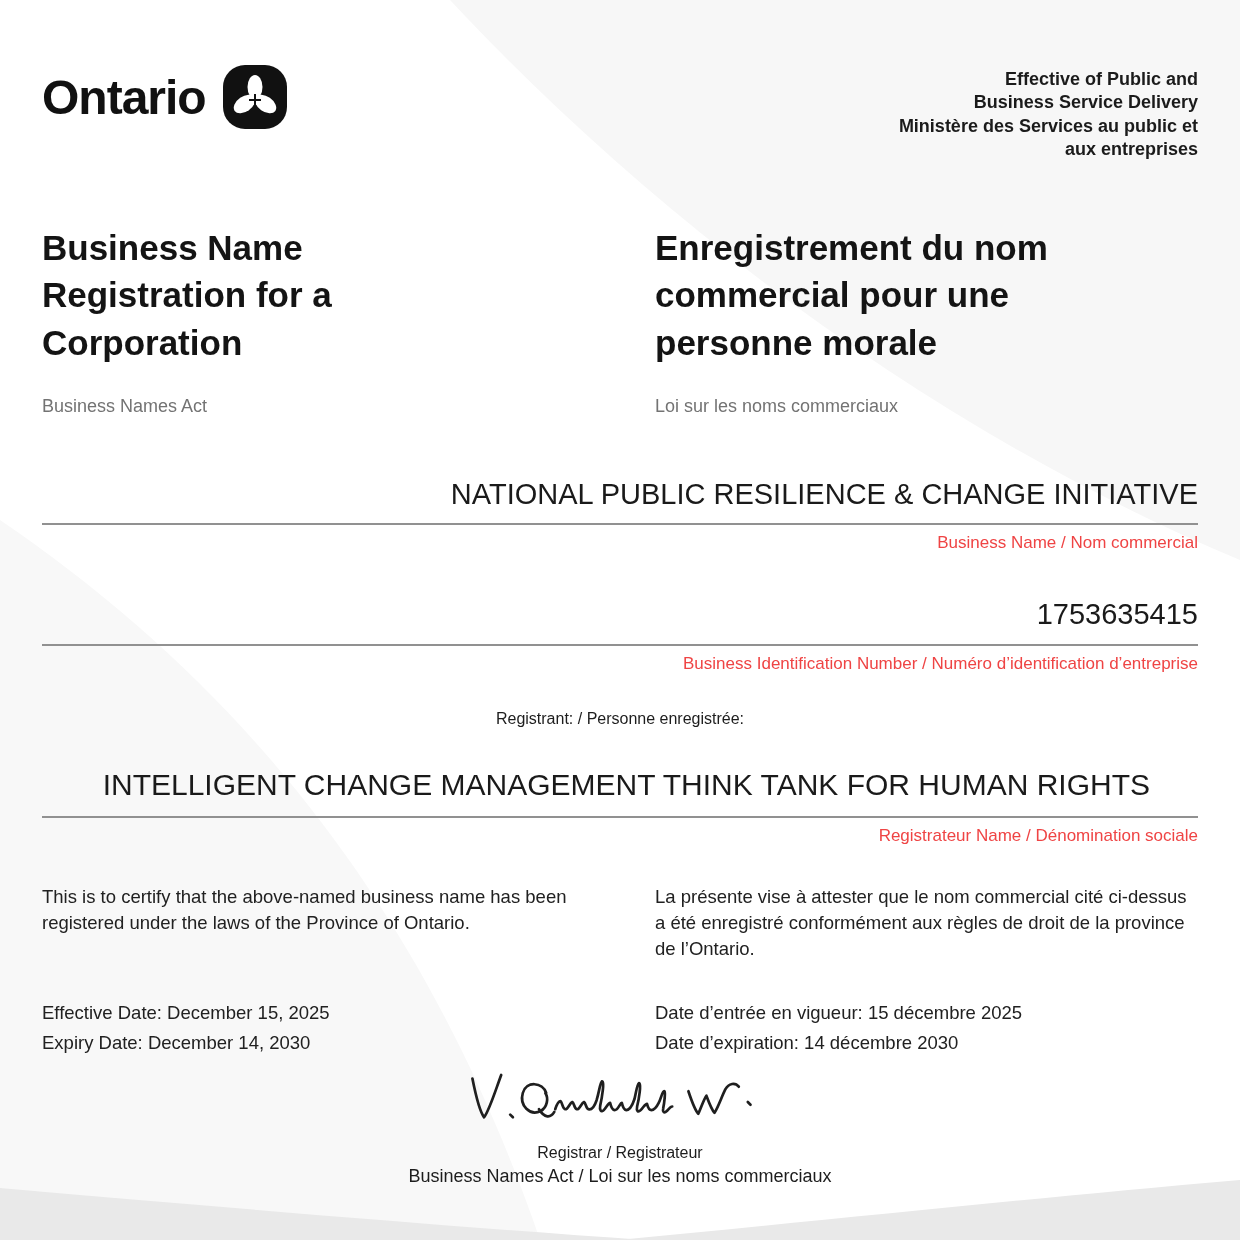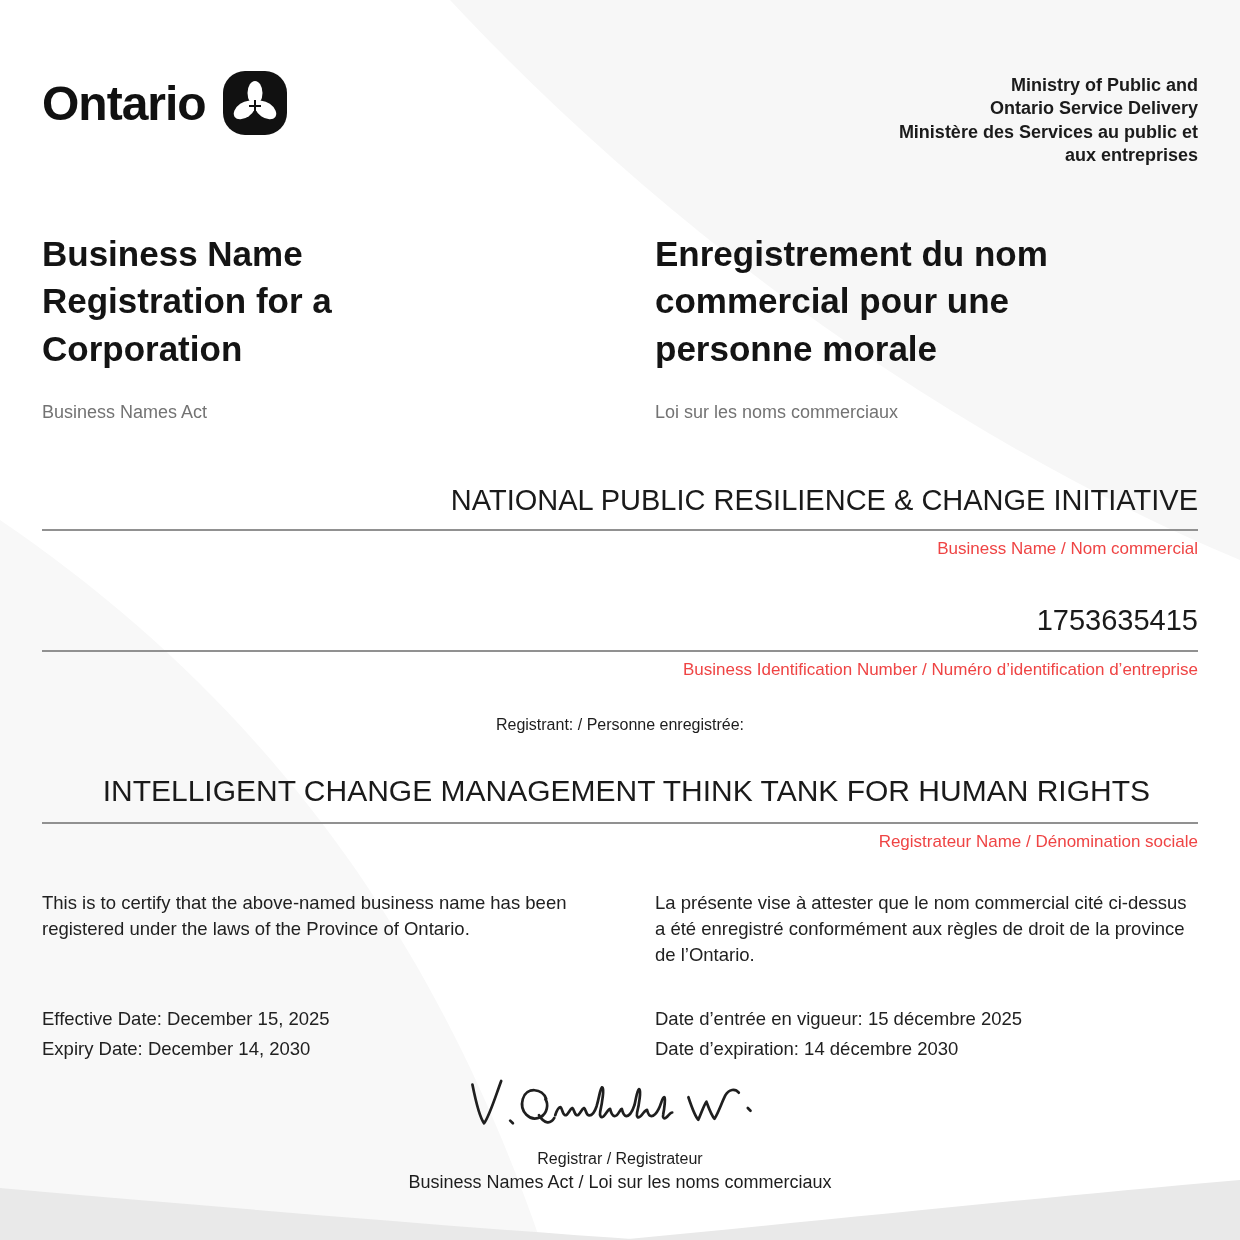--- a/index.html
+++ b/index.html
@@ -4,21 +4,21 @@
 <style>
   * { margin:0; padding:0; box-sizing:border-box; }
   html,body { width:1240px; height:1240px; }
   body {
     font-family:"Liberation Sans", sans-serif;
     color:#1d1d1d;
     background:#ffffff;
   }
   .page { position:relative; width:1240px; height:1240px; overflow:hidden; background:#fff; }
   .bg { position:absolute; inset:0; width:1240px; height:1240px; z-index:0; }
-  .content { position:relative; z-index:1; padding:18px 42px; }
+  .content { position:relative; z-index:1; padding:12px 42px; }
 
   
   .top { display:flex; justify-content:space-between; align-items:flex-start; padding-top:52px; }
   .brand { display:flex; align-items:center; gap:16px; }
   .brand-text { font-size:48px; font-weight:700; letter-spacing:-1px; color:#111; }
   .trillium-box { display:block; }
   .ministry { text-align:right; font-size:18px; font-weight:700; line-height:1.3; color:#1b1b1b; padding-top:4px; }
 
   
   .two-col { display:grid; grid-template-columns:613px 1fr; }
@@ -80,22 +80,22 @@
             <ellipse cx="22.5" cy="40" rx="7.5" ry="12" transform="rotate(55 22.5 40)"></ellipse>
             <ellipse cx="43.5" cy="40" rx="7.5" ry="12" transform="rotate(-55 43.5 40)"></ellipse>
             <circle cx="33" cy="35" r="6"></circle>
           </g>
           <g stroke="#111111" stroke-width="2" fill="none">
             <path d="M33 30 L33 42 M27 36 L39 36"></path>
           </g>
         </svg>
       </div>
       <div class="ministry">
-        <div>Ministry of Public and</div>
-        <div>Ontario Service Delivery</div>
+        <div>Effective of Public and</div>
+        <div>Business Service Delivery</div>
         <div>Ministère des Services au public et</div>
         <div>aux entreprises</div>
       </div>
     </header>
 
     <section class="titles two-col">
       <h1 class="title title-en">Business Name Registration for a Corporation</h1>
       <h1 class="title title-fr">Enregistrement du nom commercial pour une personne morale</h1>
     </section>
 

